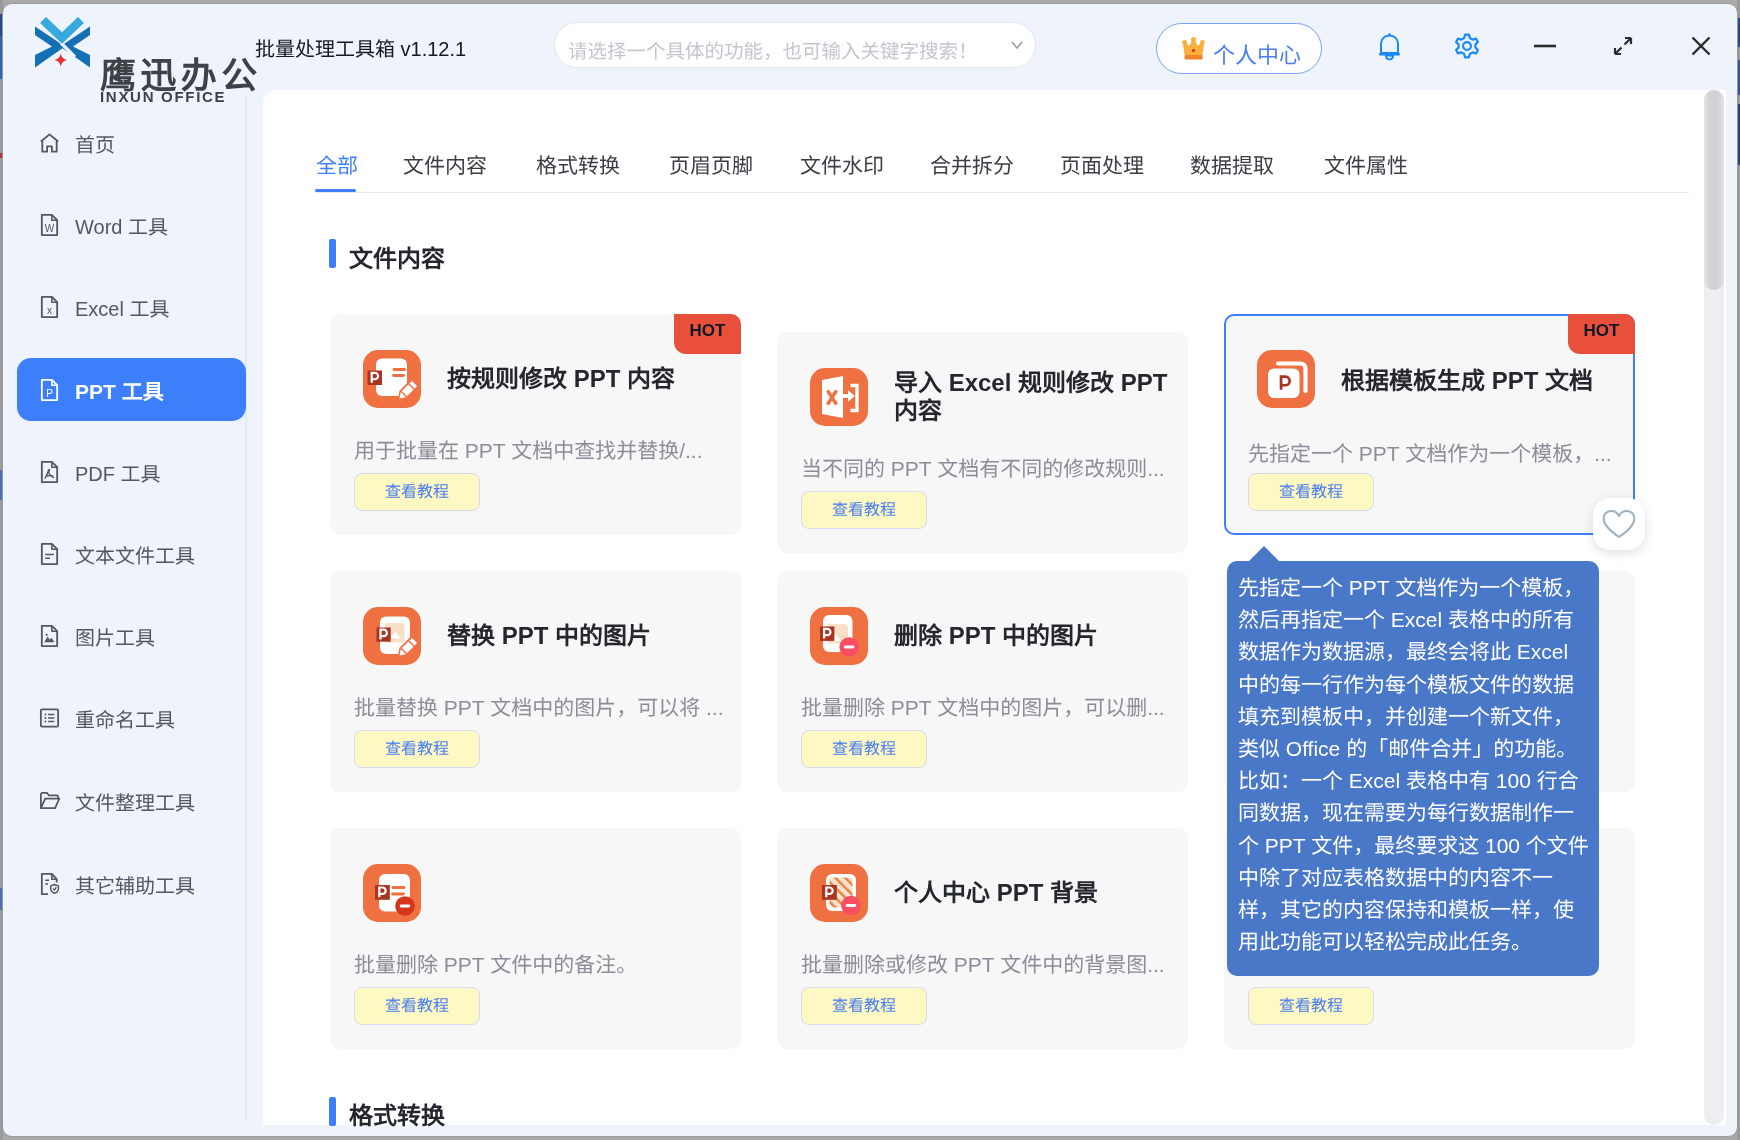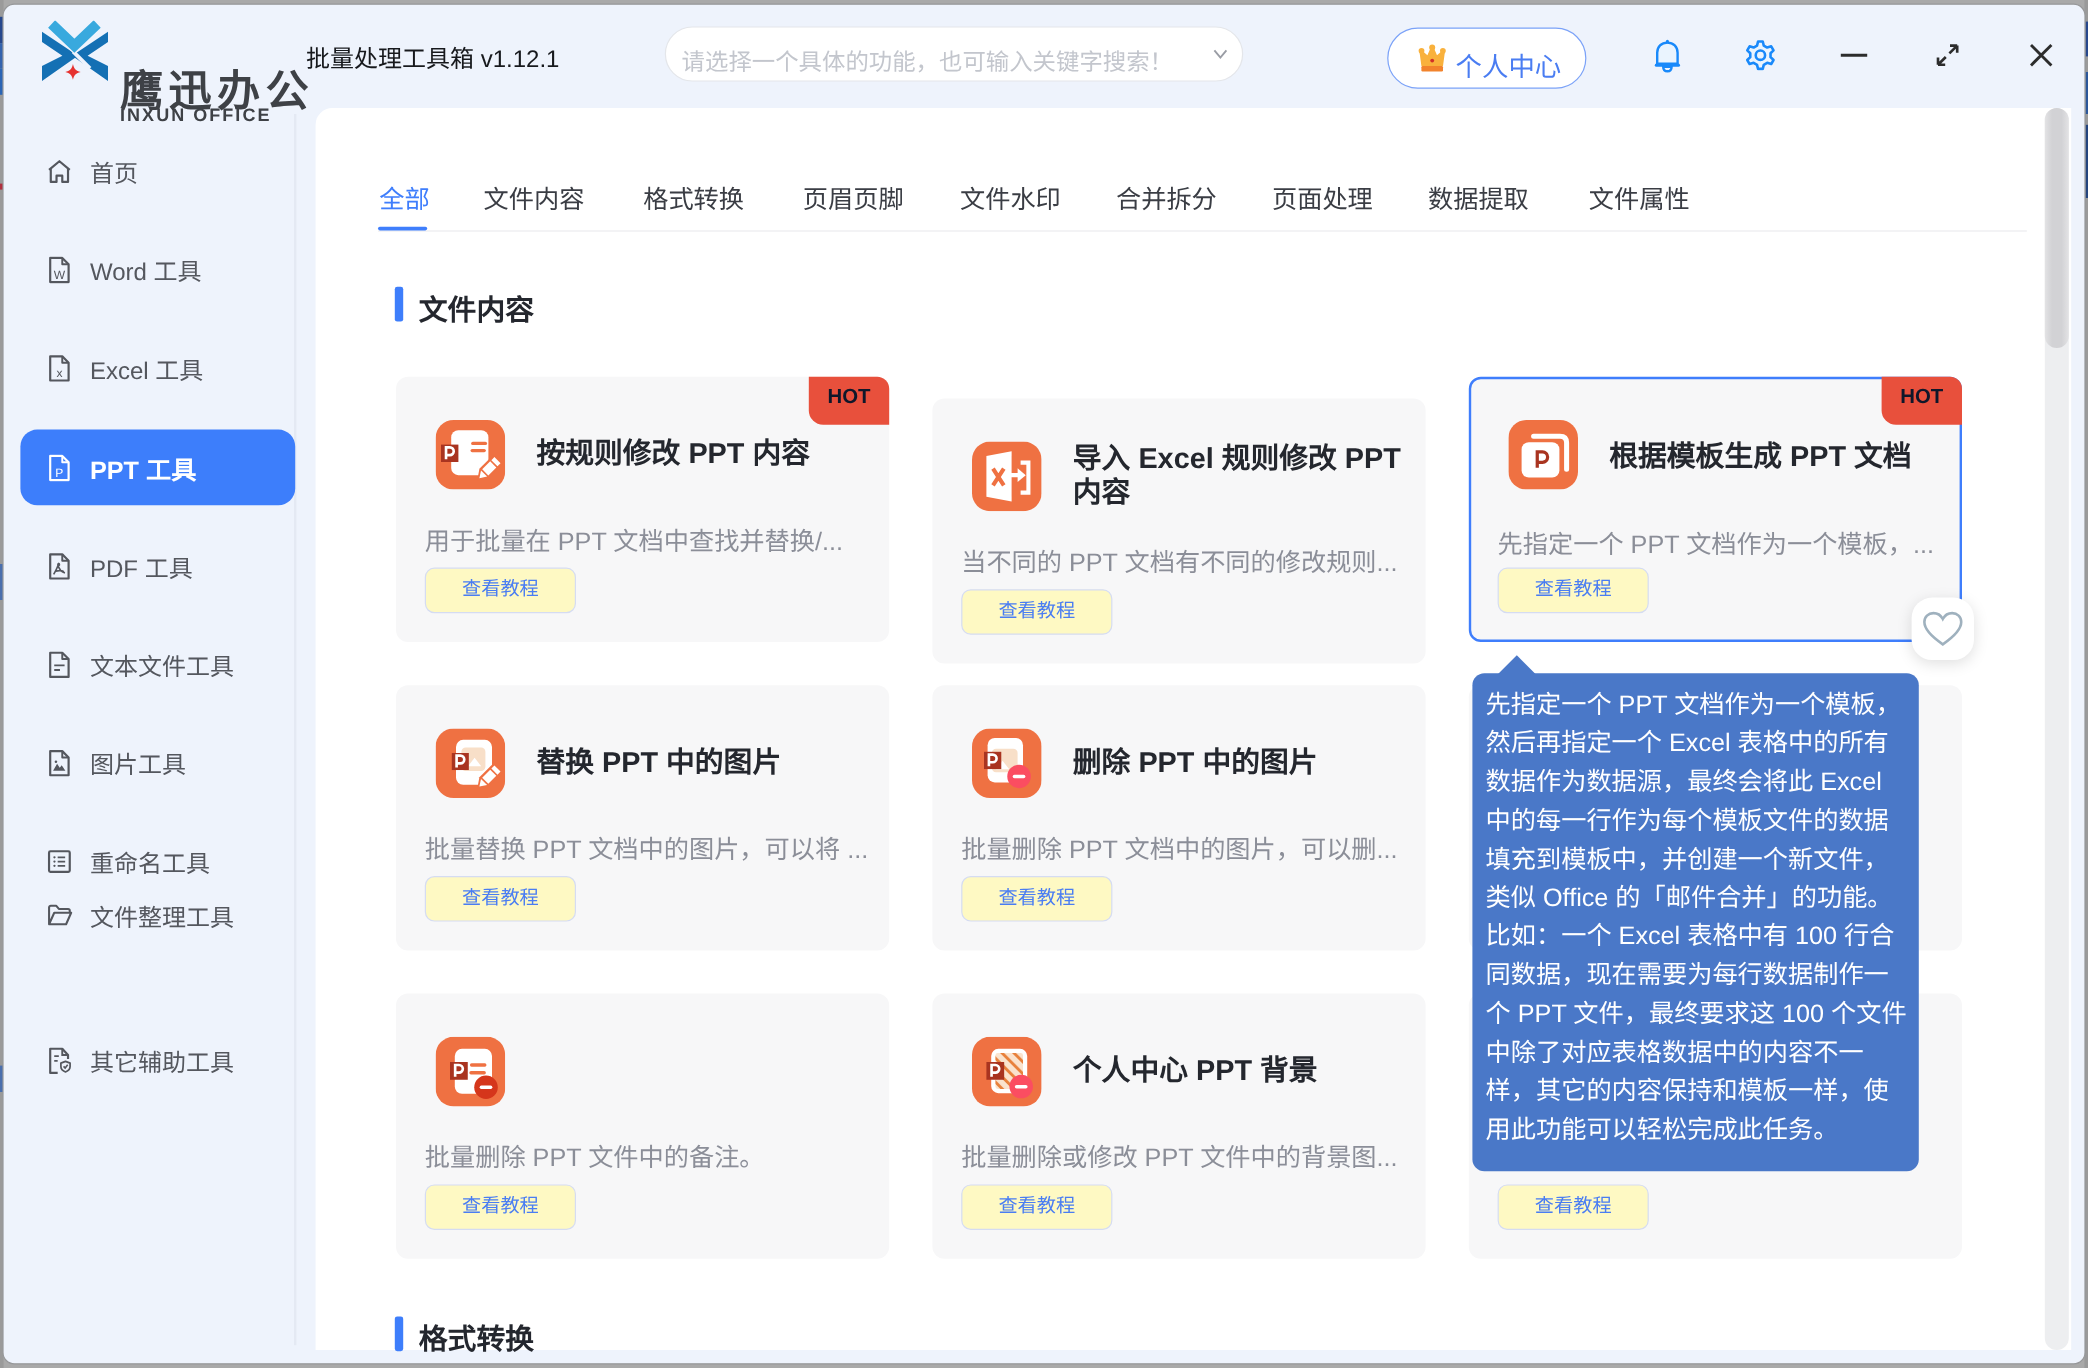--- a/index.html
+++ b/index.html
@@ -194,21 +194,21 @@
         <rect x="3" y="3" width="18" height="18" rx="1.2" fill="none" stroke="#54575E" stroke-width="1.9"></rect>
         <circle cx="7.7" cy="8.3" r="1" fill="#54575E"></circle>
         <circle cx="7.7" cy="12" r="1" fill="#54575E"></circle>
         <circle cx="7.7" cy="15.7" r="1" fill="#54575E"></circle>
         <line x1="10.5" y1="8.3" x2="17" y2="8.3" stroke="#54575E" stroke-width="1.6"></line>
         <line x1="10.5" y1="12" x2="17" y2="12" stroke="#54575E" stroke-width="1.6"></line>
         <line x1="10.5" y1="15.7" x2="17" y2="15.7" stroke="#54575E" stroke-width="1.6"></line>
       </svg>
       <div class="txt">重命名工具</div>
     </div>
-<div class="sitem" style="top:731px">
+<div class="sitem" style="top:769px">
       <svg width="24" height="23" viewBox="0 0 24 24">
         <path d="M2.5 19.5 V5 C2.5 4.2 3.2 3.5 4 3.5 H8.8 L11 6.2 H19 C19.8 6.2 20.5 6.9 20.5 7.7 V9.5 M2.5 19.5 H17.3 L21.7 9.5 H7 L2.5 19.5 Z" fill="none" stroke="#54575E" stroke-width="1.8" stroke-linejoin="round"></path>
       </svg>
       <div class="txt">文件整理工具</div>
     </div>
 <div class="sitem" style="top:852px">
       <svg width="23" height="23" viewBox="0 0 24 24">
         <path d="M19.5 10.5 V7 L14.5 1.5 H4 V22.5 H10.5" fill="none" stroke="#54575E" stroke-width="1.9" stroke-linejoin="round"></path>
         <path d="M14.5 1.5 V7 H19.5" fill="none" stroke="#54575E" stroke-width="1.7"></path>
         <line x1="7.5" y1="8" x2="11.5" y2="8" stroke="#54575E" stroke-width="1.6"></line>

